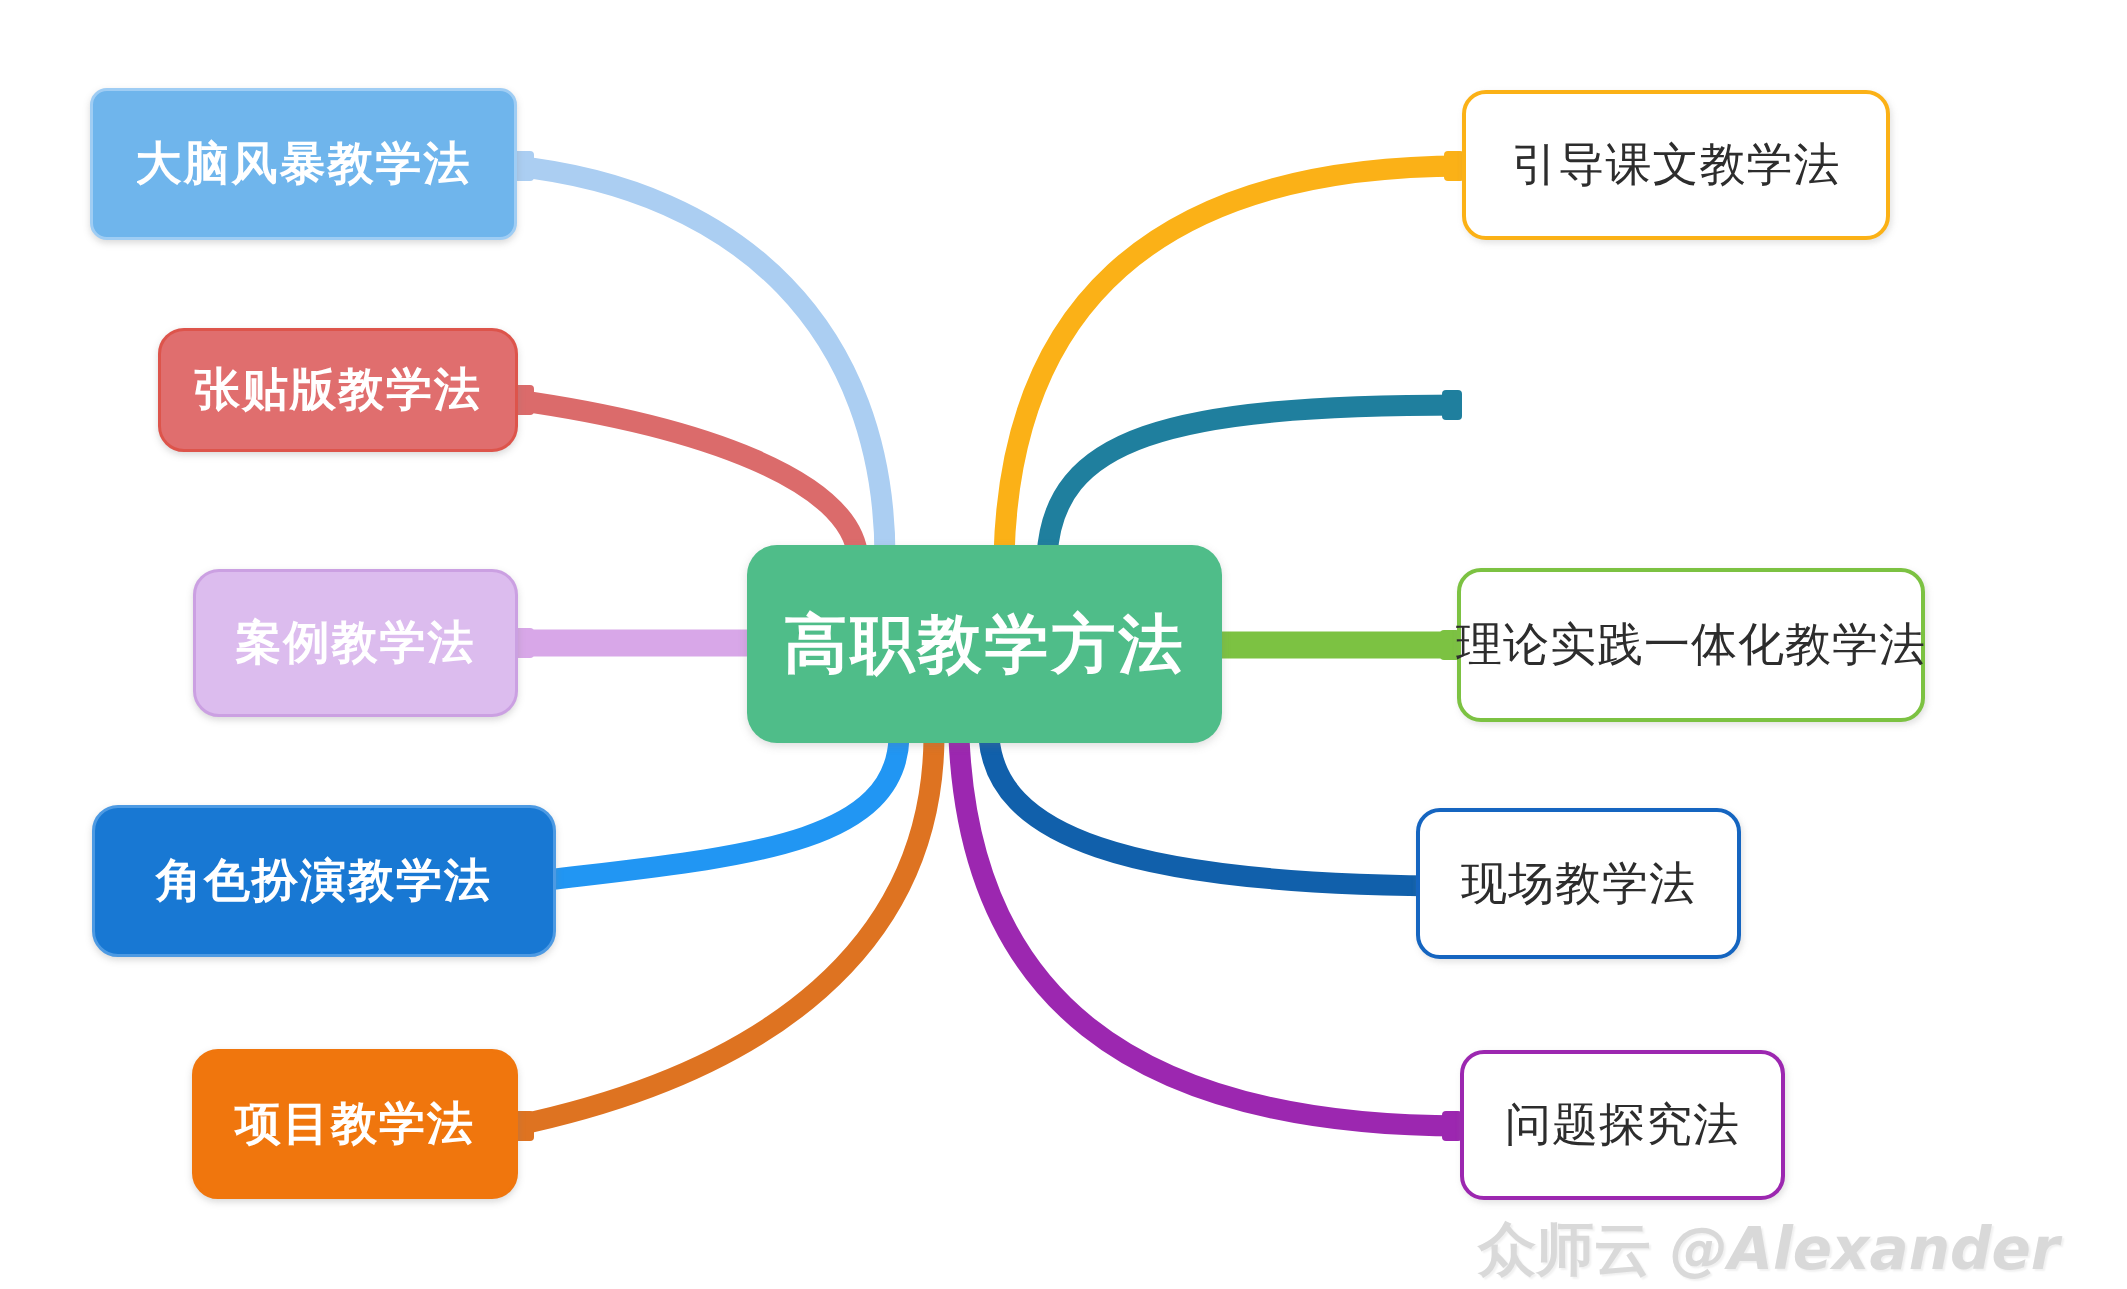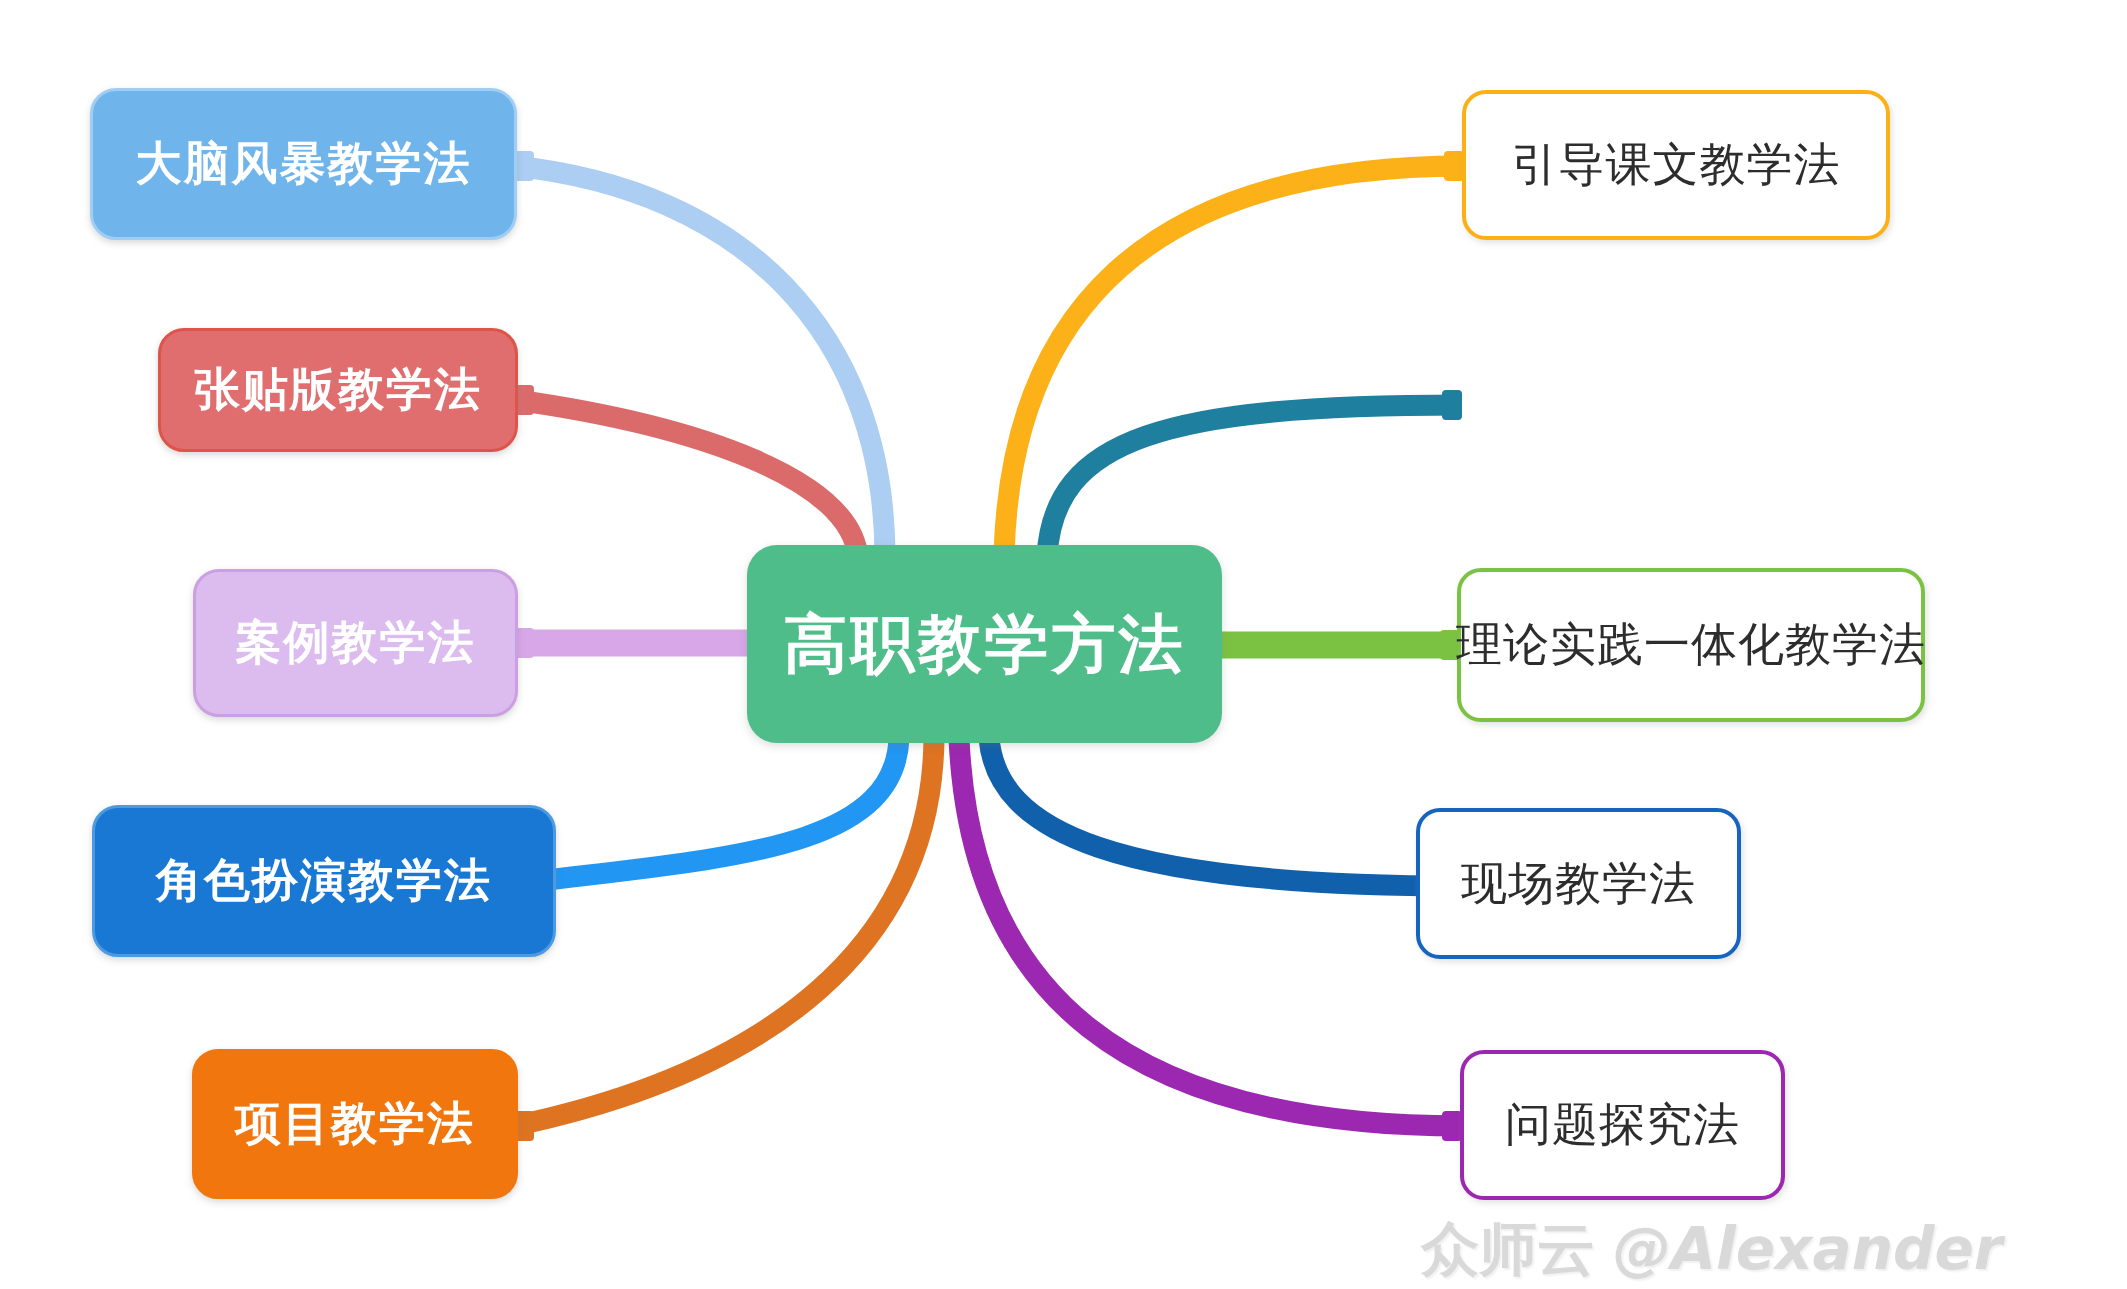--- a/index.html
+++ b/index.html
@@ -32,21 +32,21 @@
   #b3 { left:193px; top:569px;  width:325px; height:148px; }
   #b4 { left:92px;  top:805px;  width:464px; height:152px; }
   #b5 { left:192px; top:1049px; width:326px; height:150px; }
   #center { left:747px; top:545px; width:475px; height:198px; }
   #r1 { left:1462px; top:90px;   width:428px; height:150px; }
   #r2 { left:1460px; top:328px;  width:322px; height:152px; }
   #r3 { left:1457px; top:568px;  width:468px; height:154px; }
   #r4 { left:1416px; top:808px;  width:325px; height:151px; }
   #r5 { left:1460px; top:1050px; width:325px; height:150px; }
   .watermark {
-    position:absolute; left:1421px; top:1218px; z-index:3;
+    position:absolute; left:1478px; top:1218px; z-index:3;
     font-size:58px; font-weight:bold; line-height:1.1;
     text-shadow:2px 2px 2px rgba(0,0,0,0.06);
   }
   .watermark .handle { font-style:italic; font-weight:bold; margin-left:18px; }
 </style>
 </head>
 <body>
 
 <div class="canvas">
 
@@ -69,21 +69,21 @@
     <rect x="510" y="628" width="24" height="30" rx="4" fill="#D8A7E8"></rect>
     <rect x="510" y="869" width="24" height="30" rx="4" fill="#2196F3"></rect>
     <rect x="510" y="1111" width="24" height="30" rx="4" fill="#DE7321"></rect>
     <rect x="1444" y="151" width="20" height="30" rx="4" fill="#FBB117"></rect>
     <rect x="1442" y="390" width="20" height="30" rx="4" fill="#1F7F9E"></rect>
     <rect x="1440" y="630" width="20" height="30" rx="4" fill="#7CC242"></rect>
     <rect x="1442" y="871" width="20" height="30" rx="4" fill="#1160AB"></rect>
     <rect x="1442" y="1111" width="20" height="30" rx="4" fill="#9C27B0"></rect>
   </svg>
 
-  <div id="b1" class="node left-node" style="background-color: rgb(111, 181, 236); border-color: rgb(159, 205, 244);">
+  <div id="b1" class="node left-node" style="background-color: rgb(111, 181, 236); border-color: rgb(159, 205, 244); border-radius: 17px;">
     <span>大脑风暴教学法</span>
   </div>
   <div id="b2" class="node left-node" style="background-color: rgb(224, 110, 110); border-color: rgb(221, 84, 75);">
     <span>张贴版教学法</span>
   </div>
   <div id="b3" class="node left-node" style="background-color: rgb(220, 188, 238); border-color: rgb(203, 160, 226);">
     <span>案例教学法</span>
   </div>
   <div id="b4" class="node left-node" style="background-color: rgb(24, 120, 211); border-color: rgb(77, 154, 227);">
     <span>角色扮演教学法</span>

